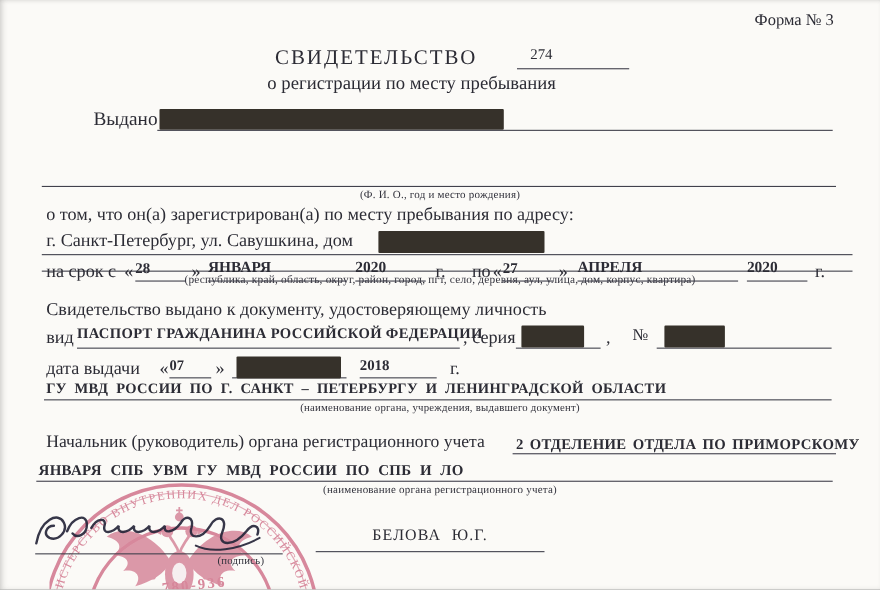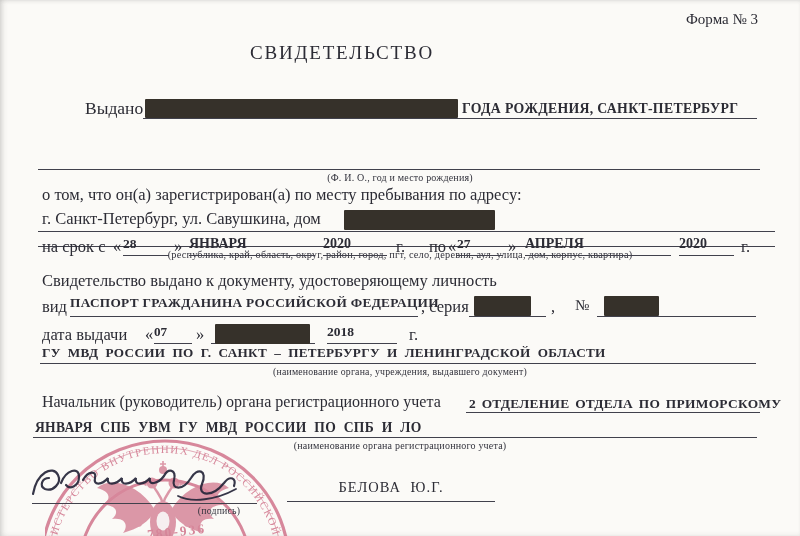--- a/index.html
+++ b/index.html
@@ -25,24 +25,25 @@
   .stamp-fill{fill:var(--stamp)}
 </style>
 </head>
 <body>
 
 <div class="doc">
 
   <div class="abs" style="top:11px;right:42px;font-size:15px">Форма № 3</div>
 
   <div class="abs" style="top:42px;left:250px;font-size:19px;letter-spacing:1.8px">СВИДЕТЕЛЬСТВО</div>
+  <div class="useg" style="left:470px;top:42px;width:102px;height:21px;text-align:left;padding-left:12px;font-size:13.5px">274</div>
+  <div class="abs" style="top:66px;left:243px;font-size:17px">о регистрации по месту пребывания</div>
 
   <div class="abs" style="top:98px;left:85px;font-size:17.5px">Выдано</div>
   <div class="redact" style="left:145px;top:99px;width:313px;height:19px"></div>
-  <div class="abs capsval" style="top:101px;left:462px;font-size:13.8px">ГОДА РОЖДЕНИЯ, САНКТ-ПЕТЕРБУРГ</div>
   <div class="hline" style="left:143px;top:118px;width:614px"></div>
 
   <div class="hline" style="left:38px;top:169px;width:722px"></div>
   <div class="cap" style="left:0;right:0;top:172px">(Ф. И. О., год и место рождения)</div>
 
   <div class="abs main" style="top:209px;left:42px">г. Санкт-Петербург, ул. Савушкина, дом</div>
   <div class="abs main" style="top:185px;left:42px">о том, что он(а) зарегистрирован(а) по месту пребывания по адресу:</div>
   <div class="redact" style="left:344px;top:210px;width:151px;height:20px"></div>
   <div class="hline" style="left:38px;top:231px;width:737px"></div>
   <div class="hline" style="left:38px;top:246px;width:737px"></div>

